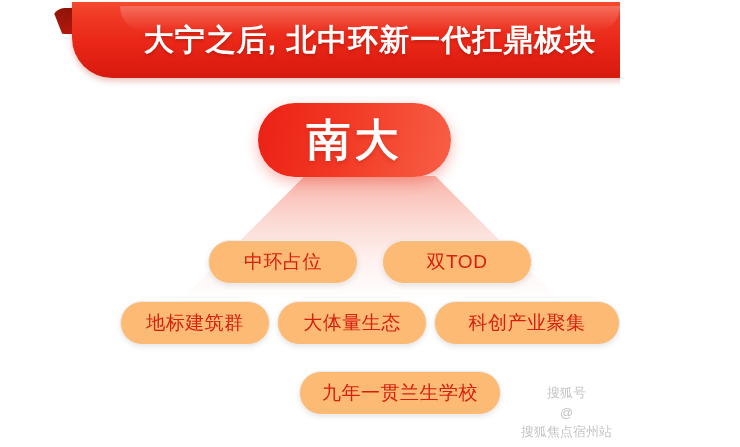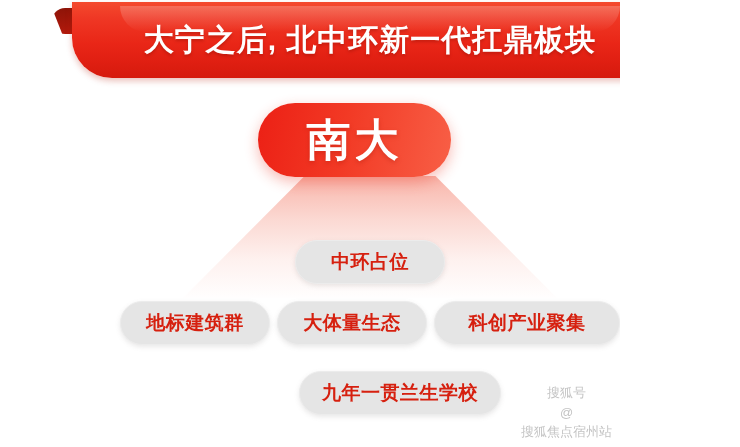--- a/index.html
+++ b/index.html
@@ -138,29 +138,29 @@
   }
   .pill-row.row1 { left: 0; top: 240px; width: 740px; justify-content: center; gap: 24px; }
   .pill-row.row2 { left: 0; top: 301px; width: 740px; justify-content: center; gap: 7px; }
   .pill-row.row3 { left: 0; top: 371px; width: 740px; justify-content: center; padding-left: 30px; }
 
   .pill {
     height: 44px;
     padding: 0 22px;
     min-width: 150px;
     box-sizing: border-box;
-    background: #e5e5e5;
+    background: #fdba74;
     border: 1px solid #ececec;
     border-radius: 22px;
     display: flex;
     align-items: center;
     justify-content: center;
     color: #d6200f;
     font-size: 19px;
-    font-weight: bold;
+    font-weight: normal;
     letter-spacing: 0.5px;
     white-space: nowrap;
     box-shadow: 0 2px 5px rgba(120, 110, 110, 0.16);
   }
   .pill.wide { min-width: 186px; }
 
   
   .watermark {
     position: absolute;
     right: 8px;
@@ -189,20 +189,21 @@
   </div>
 
   <div class="funnel"></div>
 
   <div class="badge">
     <span class="badge-text">南大</span>
   </div>
 
   <div class="pill-row row1">
     <div class="pill">中环占位</div>
+    <div class="pill">双TOD</div>
   </div>
 
   <div class="pill-row row2">
     <div class="pill">地标建筑群</div>
     <div class="pill">大体量生态</div>
     <div class="pill wide">科创产业聚集</div>
   </div>
 
   <div class="pill-row row3">
     <div class="pill wide">九年一贯兰生学校</div>

